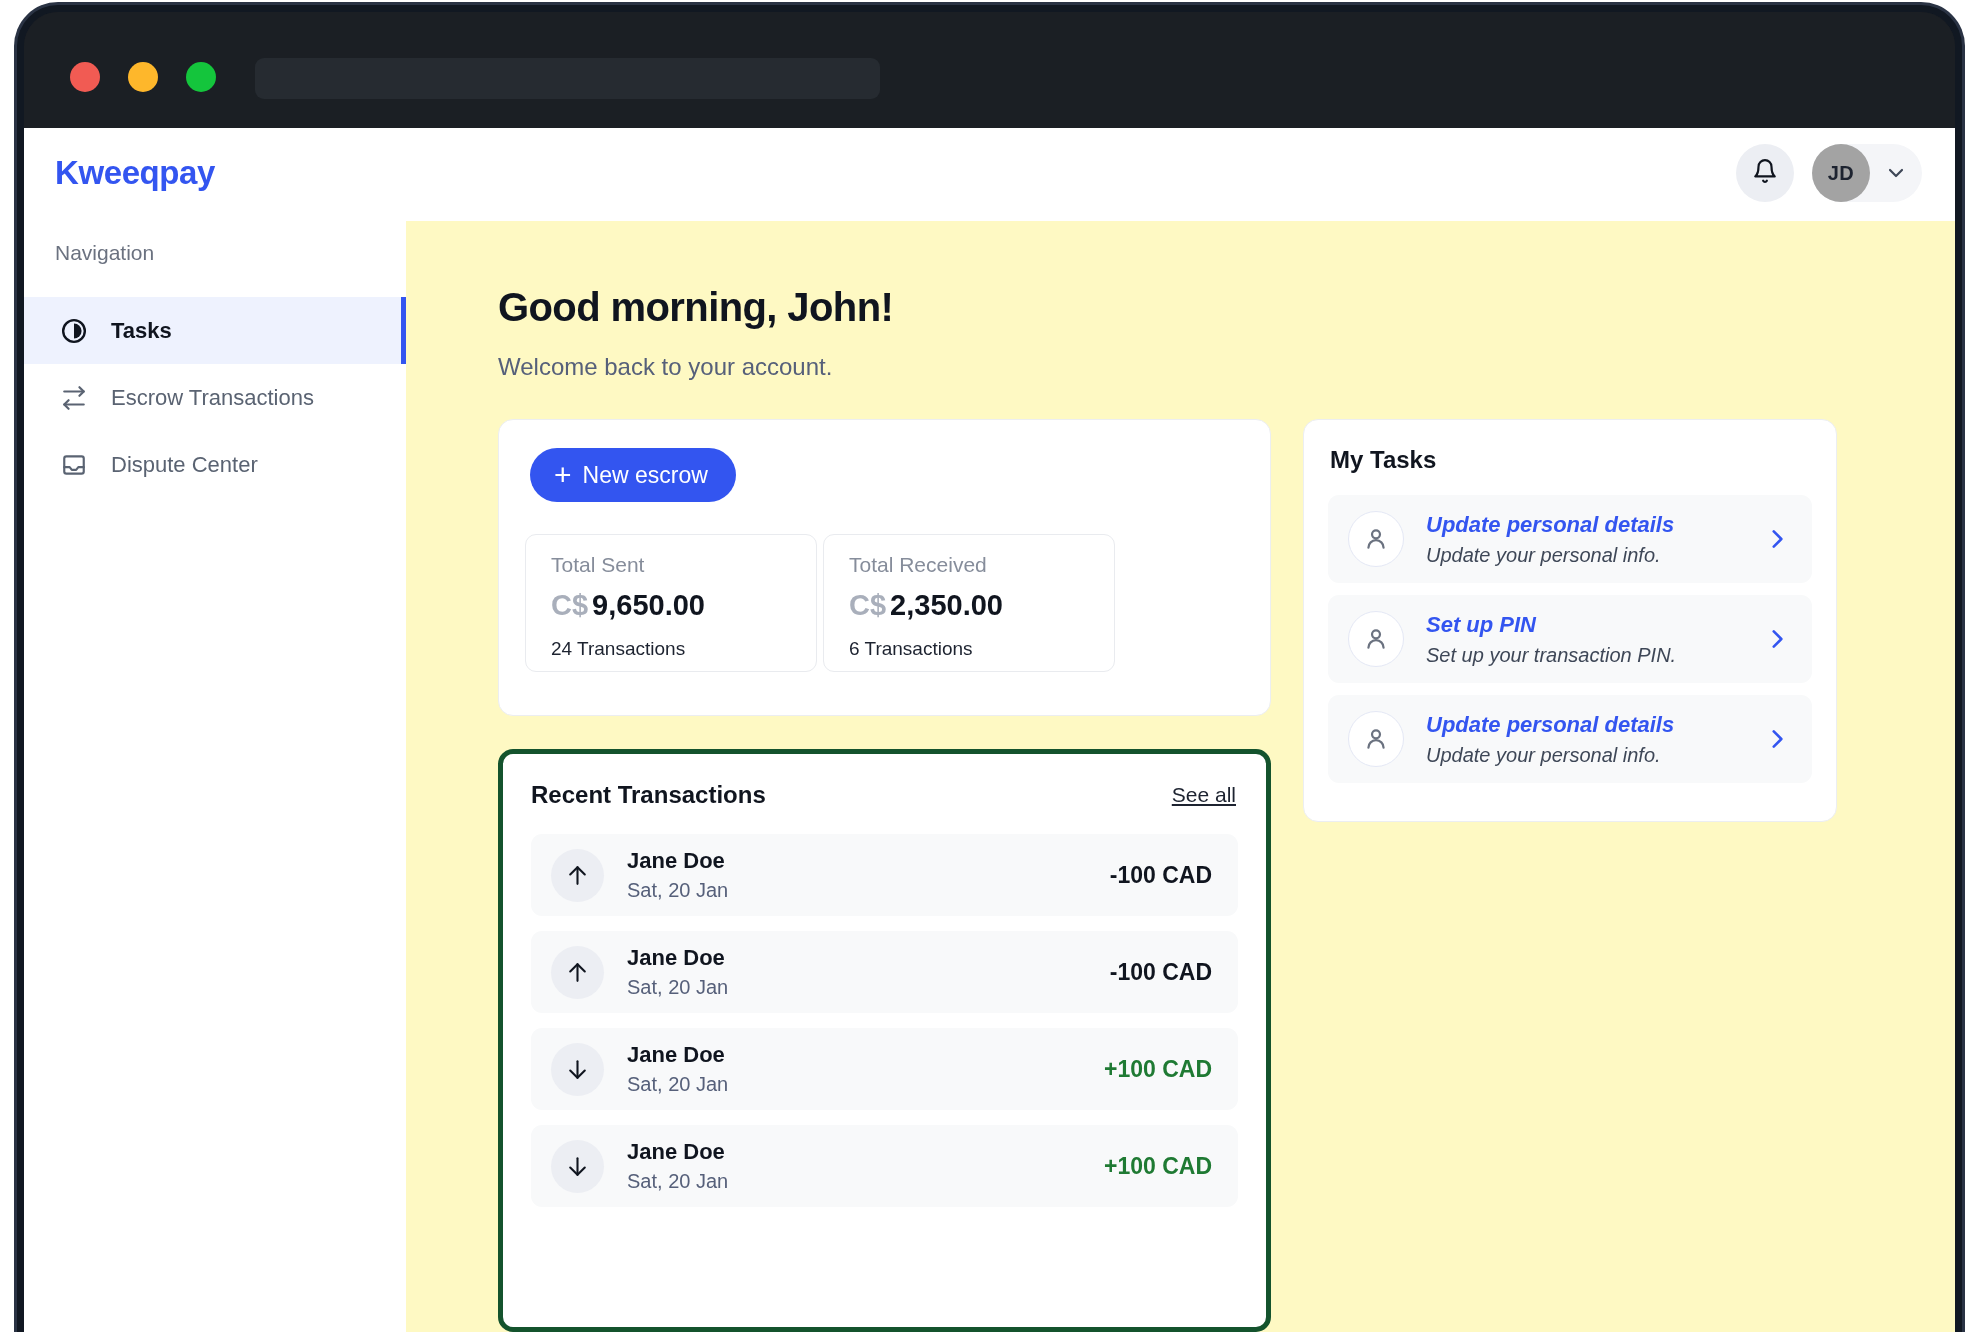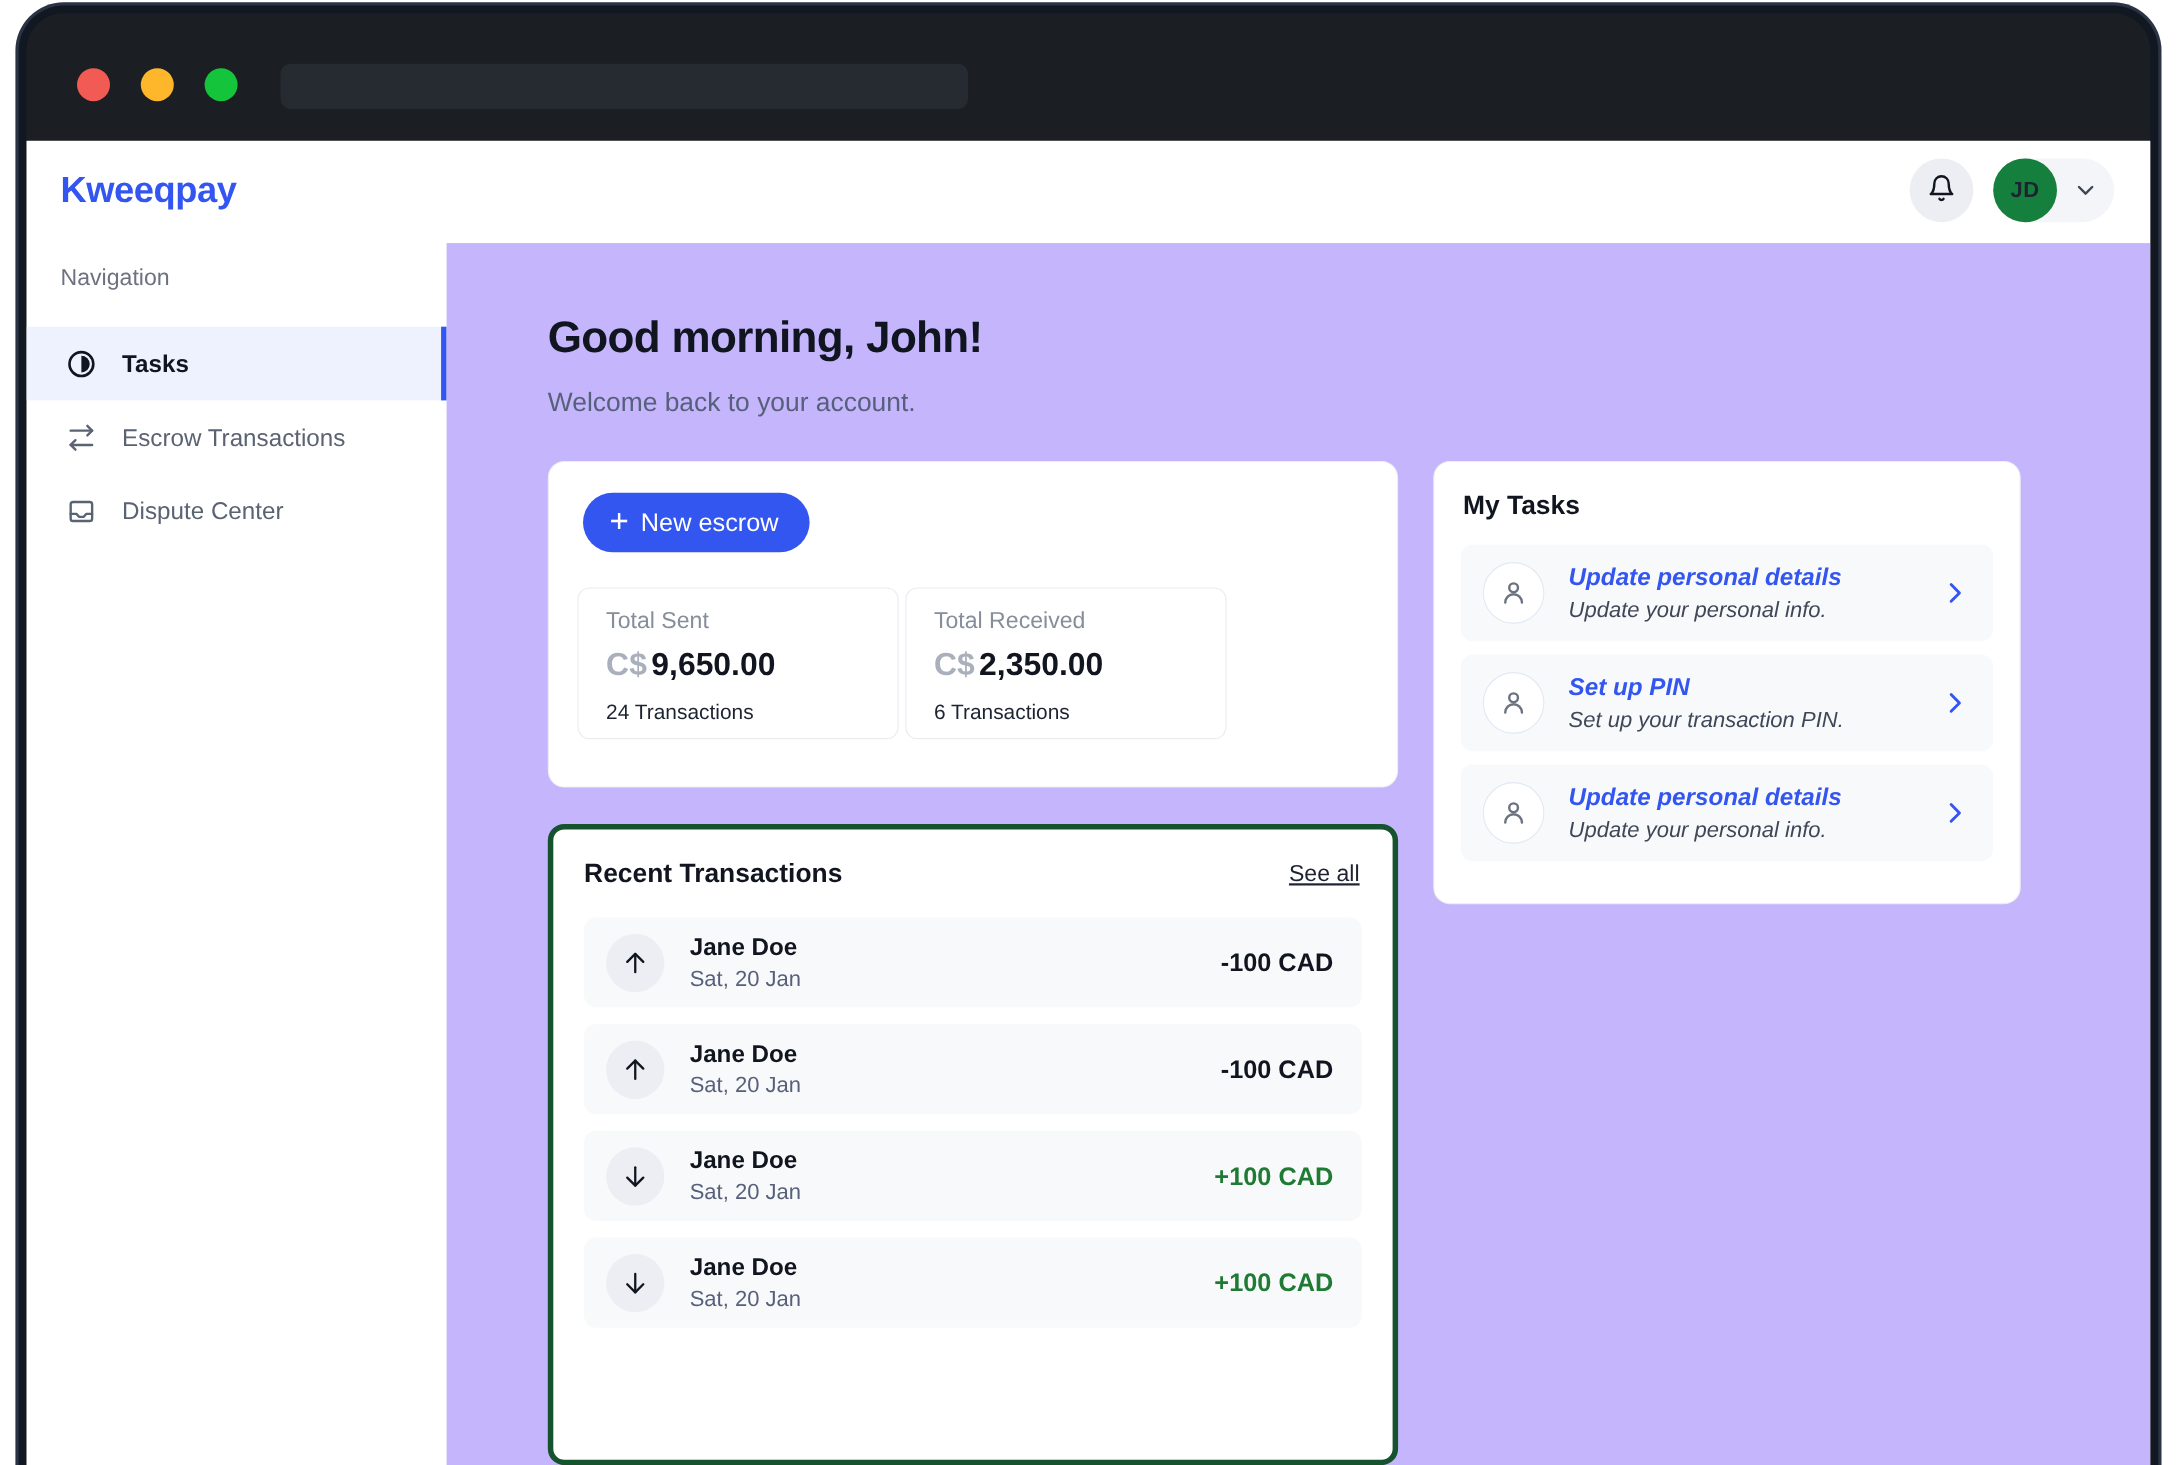--- a/index.html
+++ b/index.html
@@ -95,21 +95,21 @@
     background: #f4f5f8;
     border-radius: 34px;
     display: flex;
     align-items: center;
     padding-right: 14px;
     cursor: pointer;
   }
   #avatar {
     width: 58px; height: 58px;
     border-radius: 50%;
-    background: #15803d;
+    background: #a3a3a3;
     display: flex; align-items: center; justify-content: center;
     font-size: 20px; font-weight: bold; color: #1d2330;
     letter-spacing: 0.4px;
   }
   #chevron-wrap { margin-left: 14px; display: flex; align-items: center; }
 
   
   #sidebar {
     position: absolute;
     left: 0; top: 93px;
@@ -144,21 +144,21 @@
   .nav-icon { width: 28px; height: 28px; display: flex; align-items: center; justify-content: center; flex: none; }
   .nav-text { font-size: 22px; color: #5a6372; }
   .nav-item.active .nav-text { color: #10151f; font-weight: bold; }
 
   
   #main {
     position: absolute;
     left: 382px; top: 93px;
     width: 1549px;
     height: 1111px;
-    background: #c4b5fd;
+    background: #fef9c3;
     overflow: hidden;
   }
   #greeting {
     position: absolute;
     left: 92px; top: 64px;
     font-size: 40px;
     font-weight: bold;
     color: #10151f;
     letter-spacing: -0.6px;
   }

